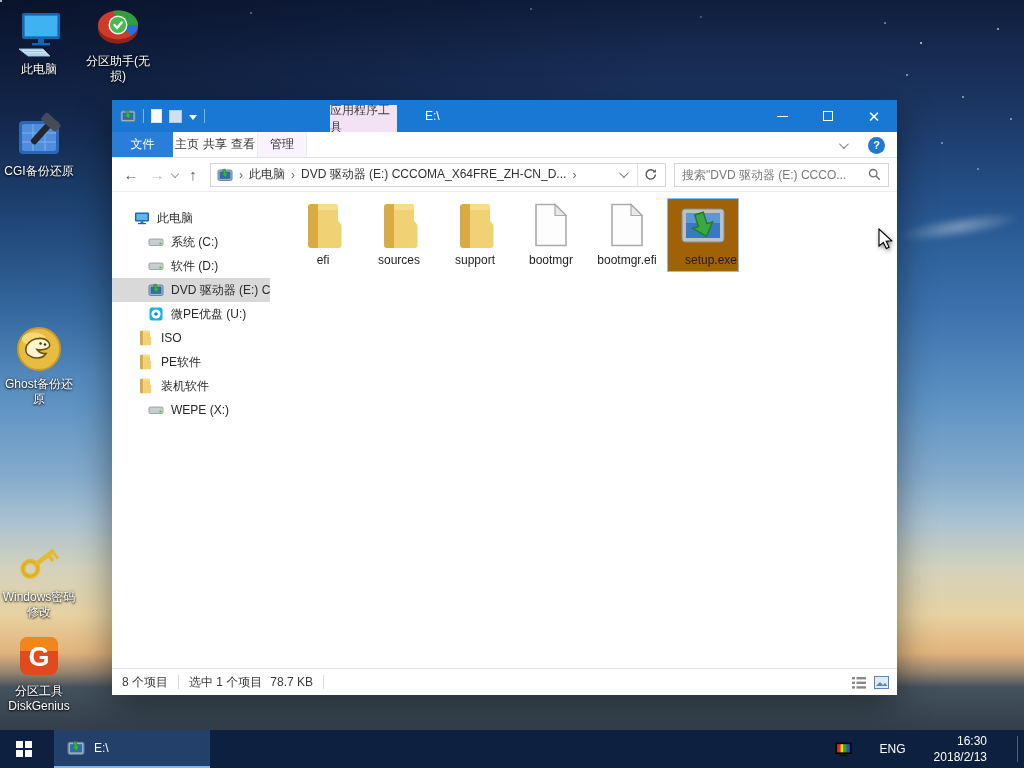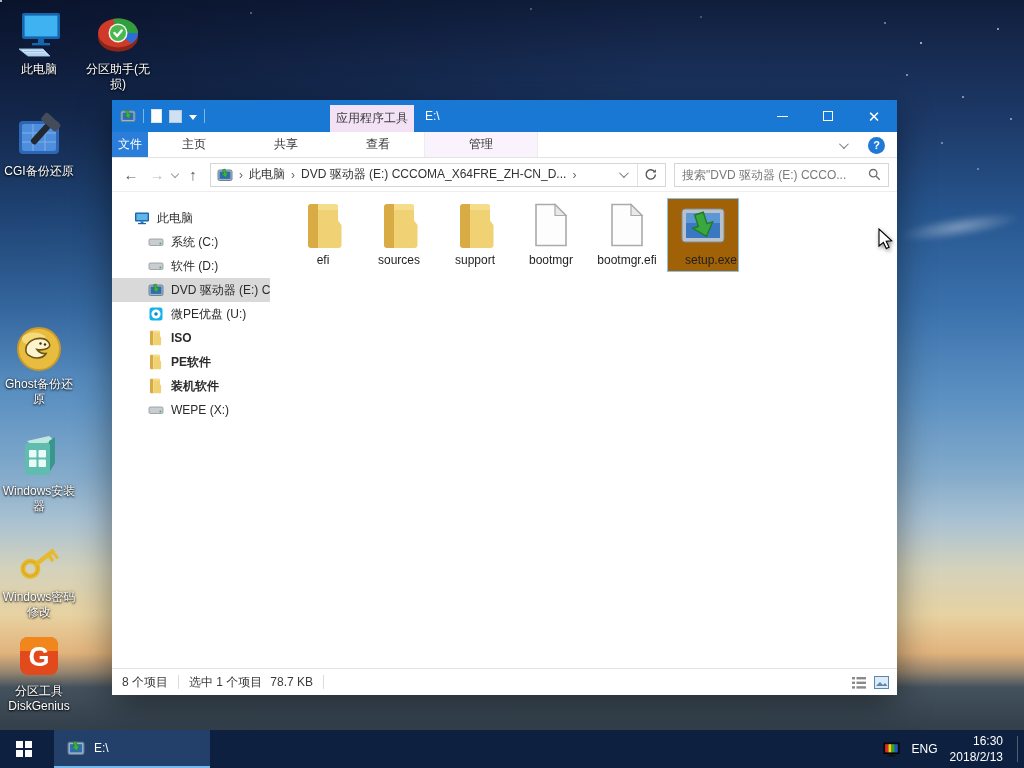--- a/index.html
+++ b/index.html
@@ -37,33 +37,33 @@
   .window { position:absolute; left:112px; top:100px; width:785px; height:595px;
     background:#fff; box-shadow:0 10px 34px rgba(0,0,0,.45); }
 
   .titlebar { position:relative; height:32px; background:#1878d3; color:#fff; }
   .qat { position:absolute; left:8px; top:0; height:32px; display:flex; align-items:center; gap:7px; }
   .qat .sep { width:1px; height:14px; background:rgba(255,255,255,.45); }
   .qat-doc { width:11px; height:14px; background:#fdfdfd; border:1px solid #d8e6f4; }
   .qat-folder { width:13px; height:13px; background:#cfe0f0; border:1px solid #b5cbe0; }
   .qat-drop { width:0; height:0; border-left:4px solid transparent; border-right:4px solid transparent;
     border-top:5px solid #fff; margin-top:2px; }
-  .apptools { position:absolute; left:218px; top:5px; width:84px; height:27px;
+  .apptools { position:absolute; left:218px; top:5px; width:67px; height:27px;
     background:#f3e2f6; color:#3b3b3b; display:flex; align-items:center; justify-content:center; }
   .win-title { position:absolute; left:313px; top:0; height:32px; display:flex; align-items:center; color:#fff; }
   .caption-btns { position:absolute; right:0; top:0; height:32px; display:flex; }
   .cap { width:46px; height:32px; display:flex; align-items:center; justify-content:center; color:#fff; }
   .cap .minus { width:11px; height:1px; background:#fff; }
   .cap .maxbox { width:10px; height:10px; border:1px solid #fff; }
   .cap .xmark { font-size:15px; line-height:1; }
 
   .tabrow { position:relative; height:26px; background:#fff; border-bottom:1px solid #e3e3e3;
     display:flex; align-items:stretch; }
-  .tab { display:flex; align-items:center; justify-content:center; padding:0 34px; color:#333; }
-  .tab.active { background:#2a7dd8; color:#fff; width:36px; padding:0; }
+  .tab { display:flex; align-items:center; justify-content:center; padding:0 2px; color:#333; }
+  .tab.active { background:#2a7dd8; color:#fff; width:61px; padding:0; }
   .ctx-group { display:flex; align-items:stretch; background:#faf2fc;
     border-left:1px solid #ececec; border-right:1px solid #ececec; padding:0 10px; }
   .ribbon-right { position:absolute; right:12px; top:0; height:26px; display:flex; align-items:center; gap:22px; }
   .chev { width:7px; height:7px; border-right:1.4px solid #777; border-bottom:1.4px solid #777;
     transform:rotate(45deg) translateY(-2px); }
   .help-btn { width:17px; height:17px; border-radius:50%; background:#2079d5; color:#fff;
     display:flex; align-items:center; justify-content:center; font-weight:bold; font-size:11px; }
 
   .navrow { height:34px; display:flex; align-items:center; padding:0 8px 0 10px; gap:8px;
     border-bottom:1px solid #eee; }
@@ -81,21 +81,21 @@
   .searchbox input { flex:1; border:0; outline:none; height:100%; padding:0 4px 0 7px;
     font:12px "Liberation Sans","DejaVu Sans",sans-serif; color:#444; background:transparent; min-width:0; }
   .searchbox input::placeholder { color:#7a7a7a; opacity:1; }
 
   .main { position:absolute; left:0; right:0; top:93px; bottom:27px; display:flex; background:#fff; overflow:hidden; }
   .treepane { width:158px; padding-top:13px; flex:none; }
   .tree-item { height:24px; display:flex; align-items:center; gap:7px; white-space:nowrap;
     overflow:hidden; color:#2b2b2b; }
   .tree-item.lvl0 { padding-left:22px; }
   .tree-item.lvl1 { padding-left:36px; }
-  .tree-item.lvl2 { padding-left:36px;font-weight:bold; }
+  .tree-item.lvl2 { padding-left:26px; }
   .tree-item.selected { background:#d9d9d9; }
   .ticon { width:16px; height:16px; flex:none; display:inline-flex; }
 
   .filepane { flex:1; padding:5px 0 0 17px; display:flex; flex-wrap:wrap; align-content:flex-start; gap:4px; }
   .tile { width:72px; padding:3px 1px 4px; text-align:center; border:1px solid transparent; }
   .tile.selected { background:#a16207; border-color:#84c3f0;text-align:right; }
   .tile .ficon { width:48px; height:48px; margin:0 auto; display:block; }
   .tile .fname { display:block; margin-top:3px; color:#1f1f1f; line-height:1.2; word-break:break-word; }
 
   .statusbar { position:absolute; left:0; right:0; bottom:0; height:27px; border-top:1px solid #e4e4e4;
@@ -109,21 +109,21 @@
     filter:drop-shadow(1px 2px 2px rgba(0,0,0,.45)); }
 
   
   .taskbar { position:absolute; left:0; right:0; bottom:0; height:38px; background:#0d2040;
     display:flex; align-items:stretch; z-index:40; }
   .start-btn { width:48px; display:flex; align-items:center; justify-content:center; }
   .winlogo { display:grid; grid-template-columns:7px 7px; grid-template-rows:7px 7px; gap:1.5px; }
   .winlogo span { background:#fff; }
   .task-app { margin-left:6px; width:156px; background:#224069; border-bottom:2px solid #76b9ed;
     display:flex; align-items:center; gap:9px; padding-left:13px; color:#fff; }
-  .tray { margin-left:auto; display:flex; align-items:center; gap:12px; padding-right:6px; color:#fff; }
+  .tray { margin-left:auto; display:flex; align-items:center; gap:28px; padding-right:6px; color:#fff; }
   .clock { text-align:right; line-height:1.35; }
   .tray-edge { width:1px; height:26px; background:rgba(255,255,255,.28); margin-left:2px; }
 </style>
 </head>
 <body>
 
 <svg width="0" height="0" style="position:absolute">
   <defs>
     <symbol id="sym-folder" viewBox="0 0 40 48">
       <path d="M8 2h7v44H8a3 3 0 0 1-3-3V5a3 3 0 0 1 3-3z" fill="#d9ab45"></path>
@@ -160,21 +160,21 @@
         <rect x="9.6" y="5.6" width="32.8" height="20.8" fill="#3fb2f2"></rect>
         <rect x="23" y="29" width="6" height="4" fill="#1565b0"></rect>
         <rect x="17" y="33" width="18" height="2.4" fill="#1565b0"></rect>
         <path d="M4 39l24 0 7 7H13z" fill="#cfe4f7" stroke="#8fb8dd"></path>
         <path d="M9 41.5h20M11.5 44h20" stroke="#9dc2e2" stroke-width="1"></path>
       </svg>
     </span>
     <span class="dlabel">此电脑</span>
   </div>
 
-  <div class="desk-icon" style="left:79px;top:10px">
+  <div class="desk-icon" style="left:79px;top:2px">
     <span class="dicon">
       <svg viewBox="0 0 48 48" width="48" height="48">
         <g transform="translate(24,23)">
           <g transform="scale(1,.72) translate(0,6)">
             <circle r="20" fill="#8f2418"></circle>
           </g>
           <g transform="scale(1,.72)">
             <circle r="20" fill="#cf3a2a"></circle>
             <path d="M0 0L20 0A20 20 0 0 0 -5 -19.4z" fill="#2f9e3f"></path>
             <path d="M0 0L13.5 14.8A20 20 0 0 0 20 0z" fill="#2b6fd4"></path>
@@ -210,34 +210,20 @@
         <circle cx="24" cy="24" r="21" fill="#e8bd3f" stroke="#c9992a" stroke-width="2"></circle>
         <ellipse cx="19" cy="14" rx="12" ry="6.5" fill="#f7df8a" opacity=".85"></ellipse>
         <path d="M15 31q-5-2-4-8t9-9q9-2 13 2.5t-1 7q-5 2.2-10 1 3 4.5 9 4-2.5 4.5-9 4.5-4.5 0-7-2z" fill="#fdf4cf" stroke="#6b5414" stroke-width="1.6"></path>
         <circle cx="25.5" cy="18.5" r="1.2" fill="#3a2c08"></circle>
         <circle cx="30" cy="19.5" r="1.2" fill="#3a2c08"></circle>
       </svg>
     </span>
     <span class="dlabel">Ghost备份还原</span>
   </div>
 
-  <div class="desk-icon" style="left:0;top:432px">
-    <span class="dicon">
-      <svg viewBox="0 0 48 48" width="48" height="48">
-        <path d="M12 9L34 4l6 5-22 5z" fill="#bfe8e0"></path>
-        <path d="M34 9l6-4v26l-6 10z" fill="#37978a"></path>
-        <rect x="10" y="11" width="25" height="32" rx="3" fill="#5fbcae"></rect>
-        <rect x="14" y="18" width="7.5" height="7.5" rx="1" fill="#eafaf6"></rect>
-        <rect x="23.5" y="18" width="7.5" height="7.5" rx="1" fill="#eafaf6"></rect>
-        <rect x="14" y="27.5" width="7.5" height="7.5" rx="1" fill="#eafaf6"></rect>
-        <rect x="23.5" y="27.5" width="7.5" height="7.5" rx="1" fill="#eafaf6"></rect>
-      </svg>
-    </span>
-    <span class="dlabel">Windows安装器</span>
-  </div>
 
   <div class="desk-icon" style="left:0;top:538px">
     <span class="dicon">
       <svg viewBox="0 0 48 48" width="48" height="48">
         <g transform="rotate(-38 24 24)">
           <circle cx="13" cy="24" r="7.5" fill="none" stroke="#e7b92e" stroke-width="5"></circle>
           <circle cx="13" cy="24" r="7.5" fill="none" stroke="#c7991a" stroke-width="1" opacity=".6"></circle>
           <rect x="20" y="21.7" width="23" height="4.6" fill="#e7b92e"></rect>
           <rect x="34" y="26" width="3.4" height="6" fill="#e7b92e"></rect>
           <rect x="39.5" y="26" width="3" height="7" fill="#e7b92e"></rect>

